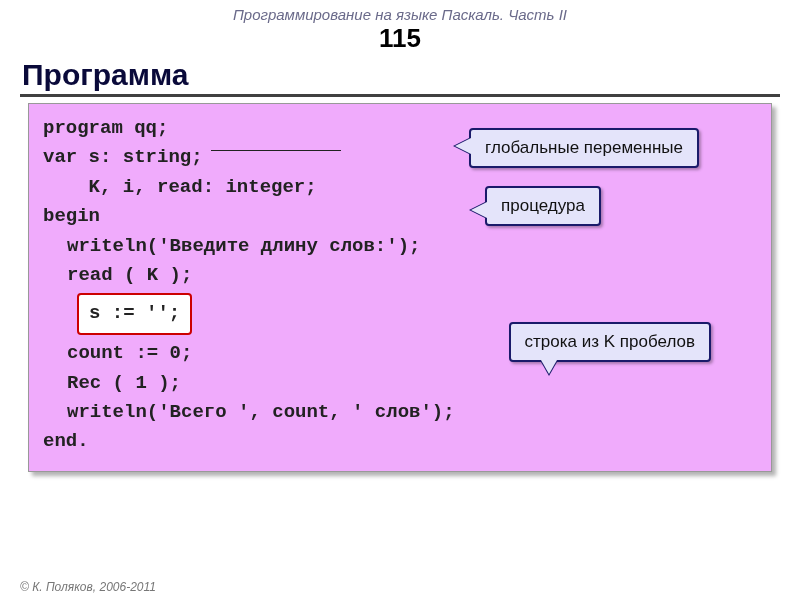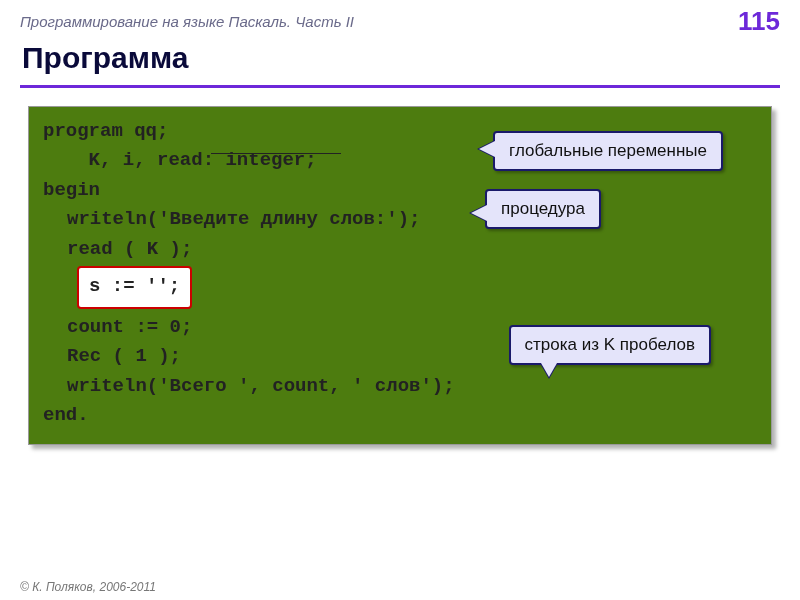--- a/index.html
+++ b/index.html
@@ -1,15 +1,15 @@
 <!DOCTYPE html>
 <html><head>
 <meta charset="utf-8">
 <style>
-  * { box-sizing: border-box; margin: 0; padding: 0; }
+  * { box-sizing: border-box; margin: 0; padding: 0; flex-direction: column; }
   body {
     width: 800px;
     height: 600px;
     background: #fff;
     font-family: Arial, sans-serif;
     position: relative;
     overflow: hidden;
   }
   .header {
     display: flex;
@@ -17,36 +17,36 @@
     align-items: center;
     padding: 6px 20px 4px 20px;
     color: #6a6a8a;
     font-style: italic;
     font-size: 15px;
   }
   .header .page-num {
     font-size: 26px;
     font-weight: bold;
     font-style: normal;
-    color: #6d28d9;
+    color: #000000;
   }
   .title-bar {
     margin: 0 20px;
-    border-bottom: 3px solid #6d28d9;
-    padding-bottom: 10px;
+    border-bottom: 3px solid #404040;
+    padding-bottom: 2px;
   }
   .title {
     font-size: 30px;
     font-weight: bold;
     color: #0a0a3a;
     padding-left: 2px;
   }
   .code-block {
-    margin: 18px 28px 8px 28px;
-    background: #4d7c0f;
+    margin: 6px 28px 8px 28px;
+    background: #f0abfc;
     border: 1px solid #999;
     box-shadow: 4px 4px 4px rgba(0,0,0,0.3);
     padding: 10px 6px 14px 14px;
     font-family: "Courier New", monospace;
     font-size: 19px;
     font-weight: bold;
     color: #222;
     line-height: 1.55;
     position: relative;
   }
@@ -73,21 +73,21 @@
     font-size: 17px;
     color: #111;
     box-shadow: 2px 2px 3px rgba(0,0,0,0.3);
     white-space: nowrap;
   }
   .callout::after {
     content: "";
     position: absolute;
     width: 0; height: 0;
   }
-  .callout.c1 { top: 24px; right: 48px; text-align: center; }
+  .callout.c1 { top: 24px; right: 72px; text-align: center; }
   .callout.c1::after {
     left: -16px; top: 8px;
     border-top: 8px solid transparent;
     border-bottom: 8px solid transparent;
     border-right: 16px solid #e4e4fa;
     filter: drop-shadow(-2px 0 0 #1a1a6a);
   }
   .callout.c2 { top: 82px; right: 170px; }
   .callout.c2::after {
     left: -16px; bottom: 6px;
@@ -128,20 +128,21 @@
 </div>
 
 <div class="title-bar">
   <div class="title">Программа</div>
 </div>
 
 <div class="code-block">
   <div class="connector1"></div>
 
   <div class="code-line">program qq;</div>
+  <div class="code-line">var s: string;</div>
   <div class="code-line">    K, i, read: integer;</div>
 
 
   <div class="code-line">begin</div>
   <div class="code-line ind1">writeln('Введите длину слов:');</div>
   <div class="code-line ind1">read ( K );</div>
 
   <div class="inner-box wide">
     <div class="code-line">s := '';</div>
   </div>

